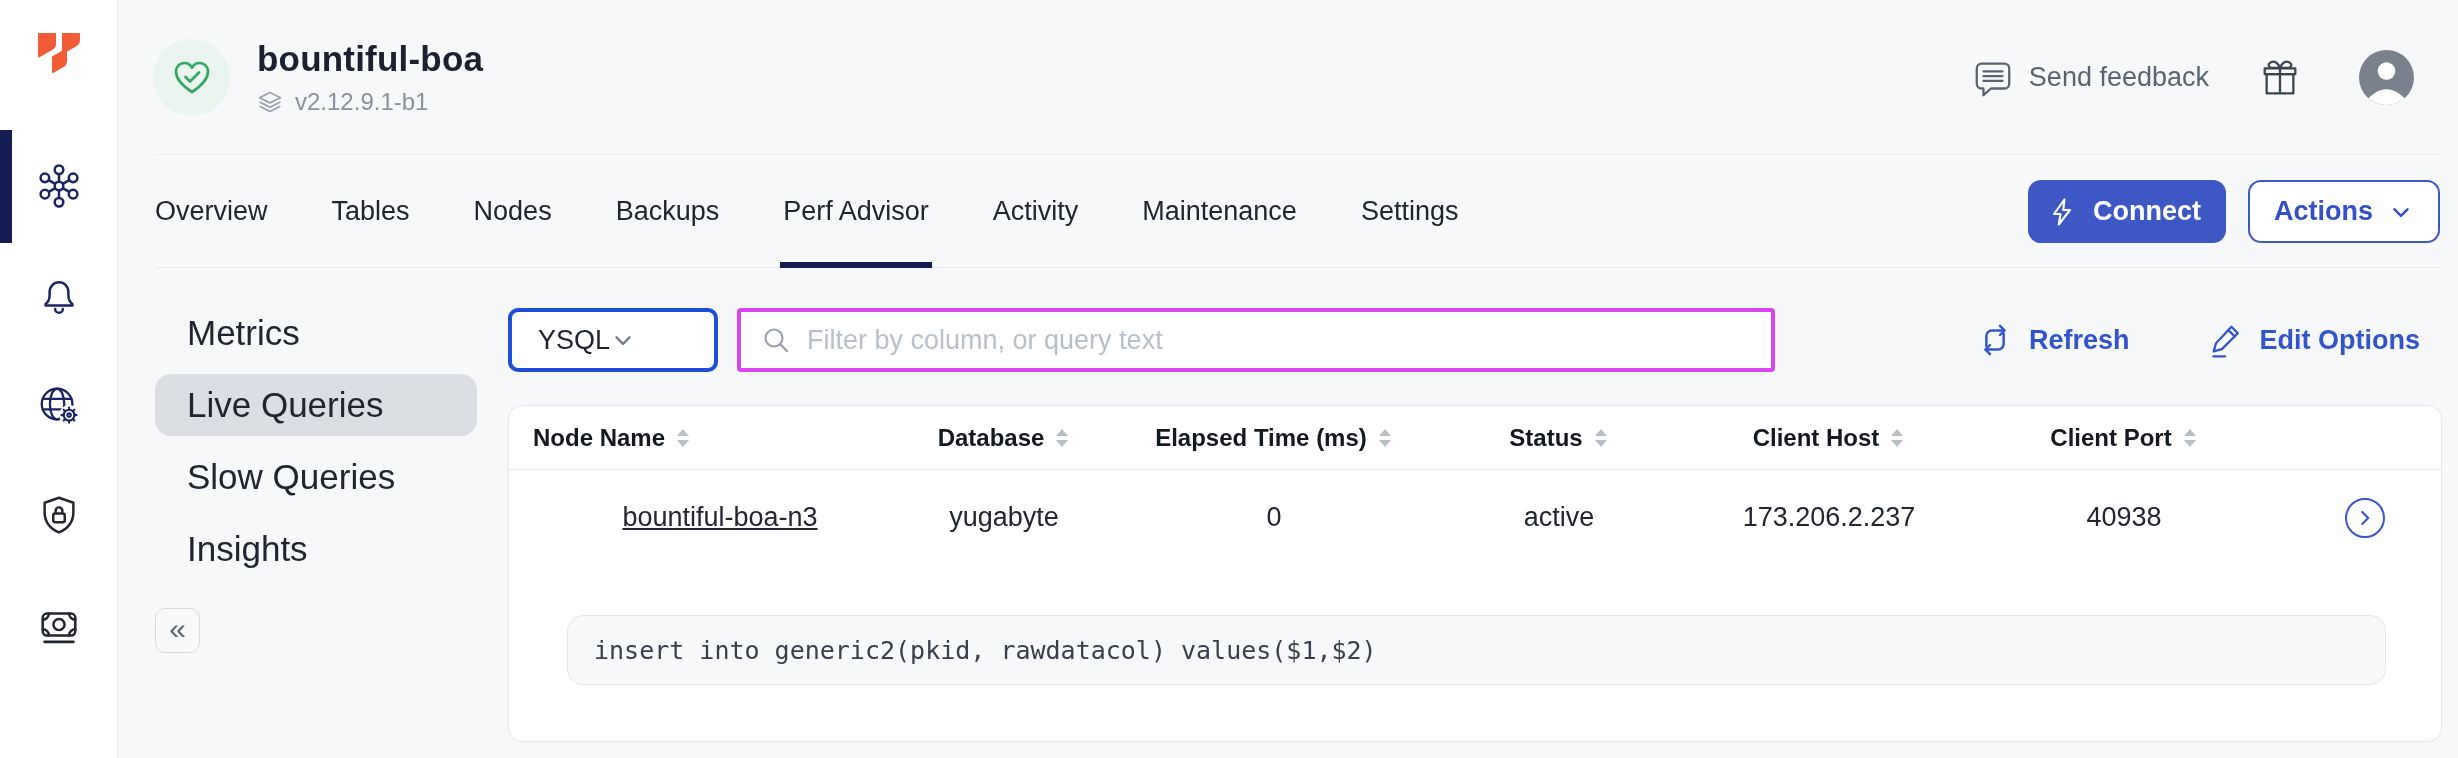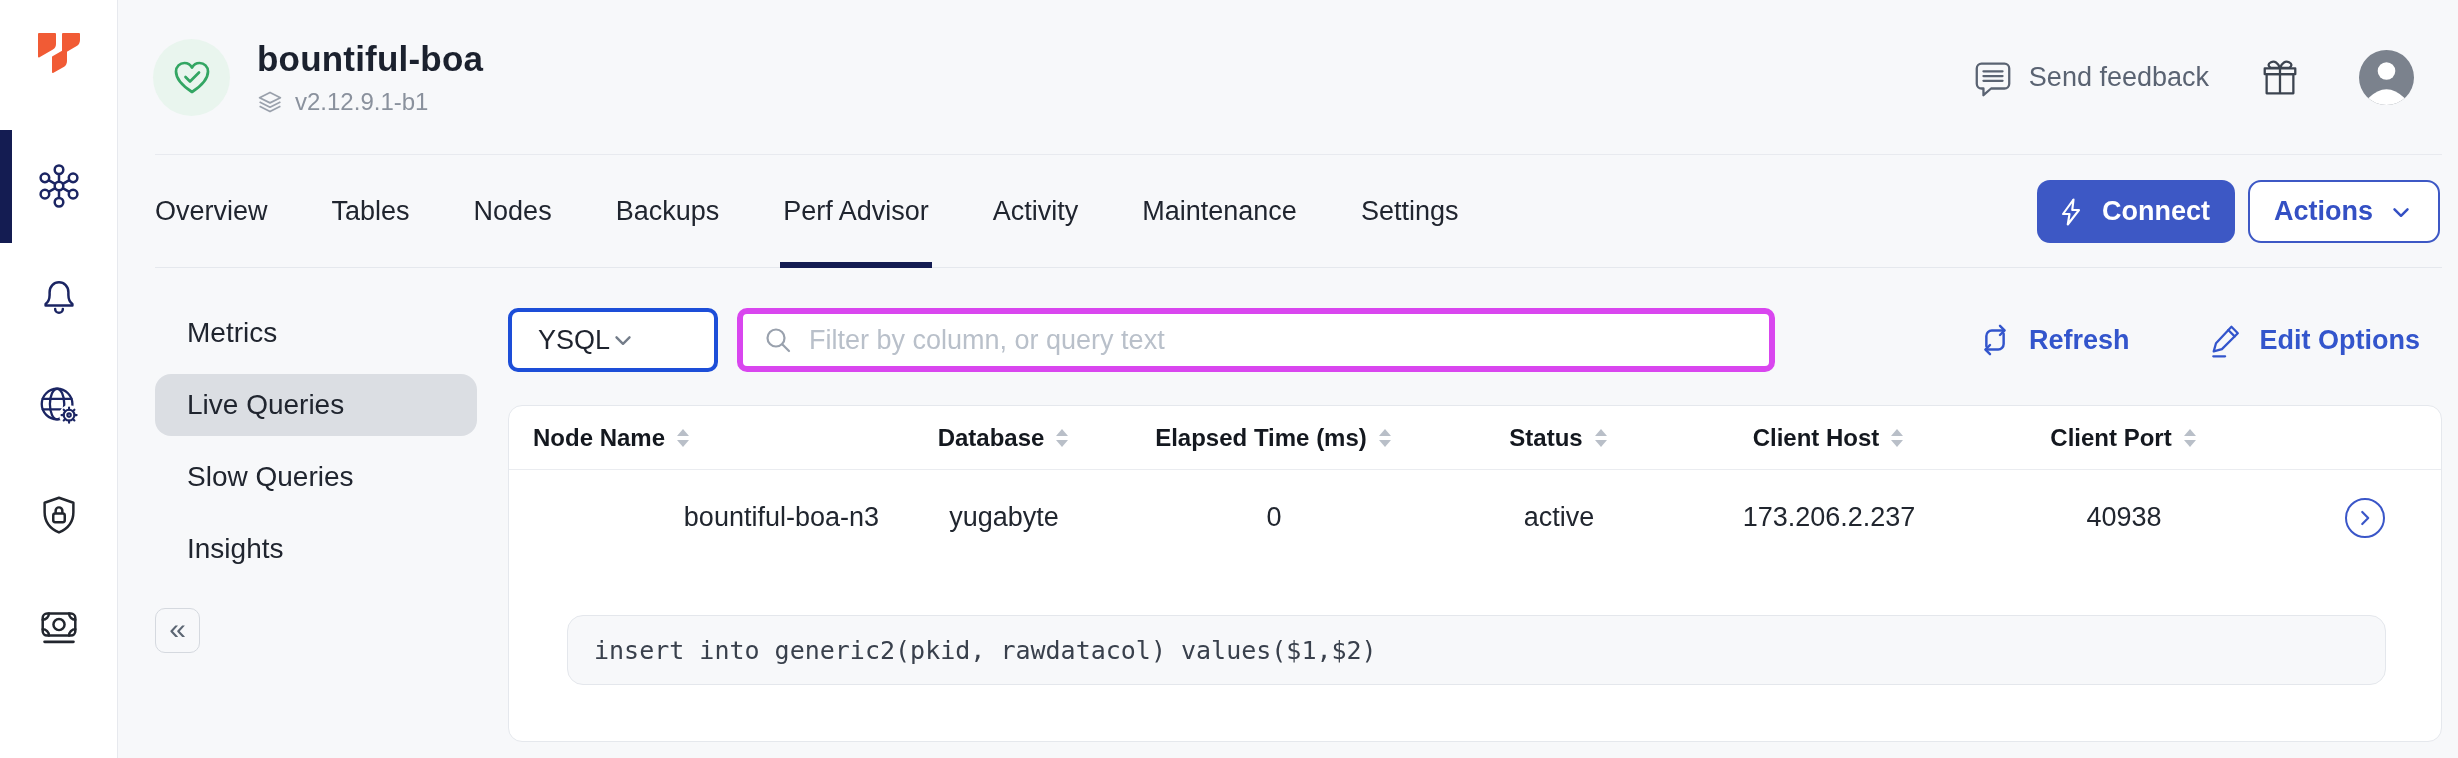--- a/index.html
+++ b/index.html
@@ -34,59 +34,59 @@
   .gift-btn { margin-left:50px; cursor:pointer; display:flex; }
   .avatar-btn { margin-left:58px; width:55px; height:55px; cursor:pointer; }
 
   .tab-band { height:113px; flex-shrink:0; display:flex; align-items:stretch;
               padding:0 18px 0 37px; position:relative; }
   .tab-band::after { content:''; position:absolute; left:37px; right:16px; bottom:0; height:1px; background:#e5e8ed; }
   .tabs { display:flex; gap:64px; align-items:stretch; }
   .tab { position:relative; display:flex; align-items:center; font-size:27px; color:#20252f; cursor:pointer; white-space:nowrap; }
   .tab.active { font-weight:500; }
   .tab.active::after { content:''; position:absolute; left:-3px; right:-3px; bottom:0; height:6px; background:#141c52; z-index:2; }
-  .band-actions { margin-left:auto; display:flex; align-items:center; gap:13px; }
+  .band-actions { margin-left:auto; display:flex; align-items:center; gap:22px; }
   .btn-connect { height:63px; padding:0 25px 0 20px; background:#3d58c5; border:none; border-radius:13px;
                  color:#fff; font-size:27px; font-weight:700; display:flex; align-items:center; gap:15px;
                  font-family:inherit; cursor:pointer; }
   .btn-actions { height:63px; width:192px; background:#fff; border:2px solid #3d58c5; border-radius:13px;
                  color:#3450c4; font-size:27px; font-weight:700; display:flex; align-items:center;
                  justify-content:center; gap:15px; font-family:inherit; cursor:pointer; }
 
   
   .content { display:flex; padding:34px 16px 0 37px; flex:1; }
   .subnav { width:322px; flex-shrink:0; margin-right:31px; }
   .subnav-item { height:62px; border-radius:16px; display:flex; align-items:center; padding-left:32px;
-                 font-size:28px; color:#20252f; margin-bottom:10px; cursor:pointer; }
+                 font-size:35px; color:#20252f; margin-bottom:10px; cursor:pointer; }
   .subnav-item.active { background:#dbdee3; }
   .collapse-btn { margin-top:28px; width:45px; height:45px; border:1px solid #d5d9df; border-radius:10px;
                   background:transparent; color:#5c6673; font-size:30px; line-height:1;
                   display:flex; align-items:center; justify-content:center; cursor:pointer; padding-bottom:5px; }
 
   .main-col { flex:1; padding-top:6px; }
   .filter-row { display:flex; align-items:center; }
   .api-select { width:210px; height:64px; background:#fff; border:4px solid #1d4ed8; border-radius:10px;
                 display:flex; align-items:center; justify-content:flex-start; padding:0 20px 0 26px;
                 font-size:27px; color:#1e232e; cursor:pointer; }
-  .search-box { margin-left:19px; width:1038px; height:64px; background:#fff; border:6px solid #d946ef;
-                border-radius:10px; display:flex; align-items:center; padding:0 20px; gap:14px; }
+  .search-box { margin-left:19px; width:1038px; height:64px; background:#fff; border:4px solid #d946ef;
+                border-radius:4px; display:flex; align-items:center; padding:0 20px; gap:14px; }
   .search-box input { border:none; outline:none; background:transparent; flex:1; font-size:27px;
                       color:#1e232e; font-family:"Liberation Sans", sans-serif; }
   .search-box input::placeholder { color:#b9c0ca; }
   .link-group { margin-left:auto; margin-right:22px; display:flex; align-items:center; gap:76px; }
   .text-link { display:flex; align-items:center; gap:14px; color:#3355cc; font-size:27px; font-weight:700; cursor:pointer; }
 
   .table-card { margin-top:33px; background:#fff; border:1px solid #e5e8ed; border-radius:14px; height:337px; }
   .thead, .trow { display:grid; grid-template-columns:370px 250px 290px 280px 260px 330px 1fr; align-items:center; }
   .thead { height:64px; border-bottom:1px solid #eaecf0; }
   .th { display:flex; align-items:center; justify-content:center; gap:10px; font-size:24px; font-weight:700; color:#14181f; cursor:pointer; }
   .th.first { justify-content:flex-start; padding-left:24px; }
   .trow { height:95px; font-size:27px; color:#21262f; cursor:pointer; }
   .td { text-align:center; }
-  .td.first { text-align:right; padding-left:52px; }
+  .td.first { text-align:center; padding-left:52px;text-decoration:underline; }
   .expander-cell { display:flex; justify-content:center; }
   .expander { width:40px; height:40px; border:2px solid #3a56c8; border-radius:50%; background:#fff;
               display:flex; align-items:center; justify-content:center; cursor:pointer; padding:0; }
   .query-box { margin:50px 55px 0 58px; height:70px; background:#f7f8fa; border:1px solid #e4e7ec;
                border-radius:16px; display:flex; align-items:center; padding-left:26px;
                font-family:"DejaVu Sans Mono", monospace; font-size:25px; color:#39404c; }
 
   svg { display:block; }
 </style>
 </head>

